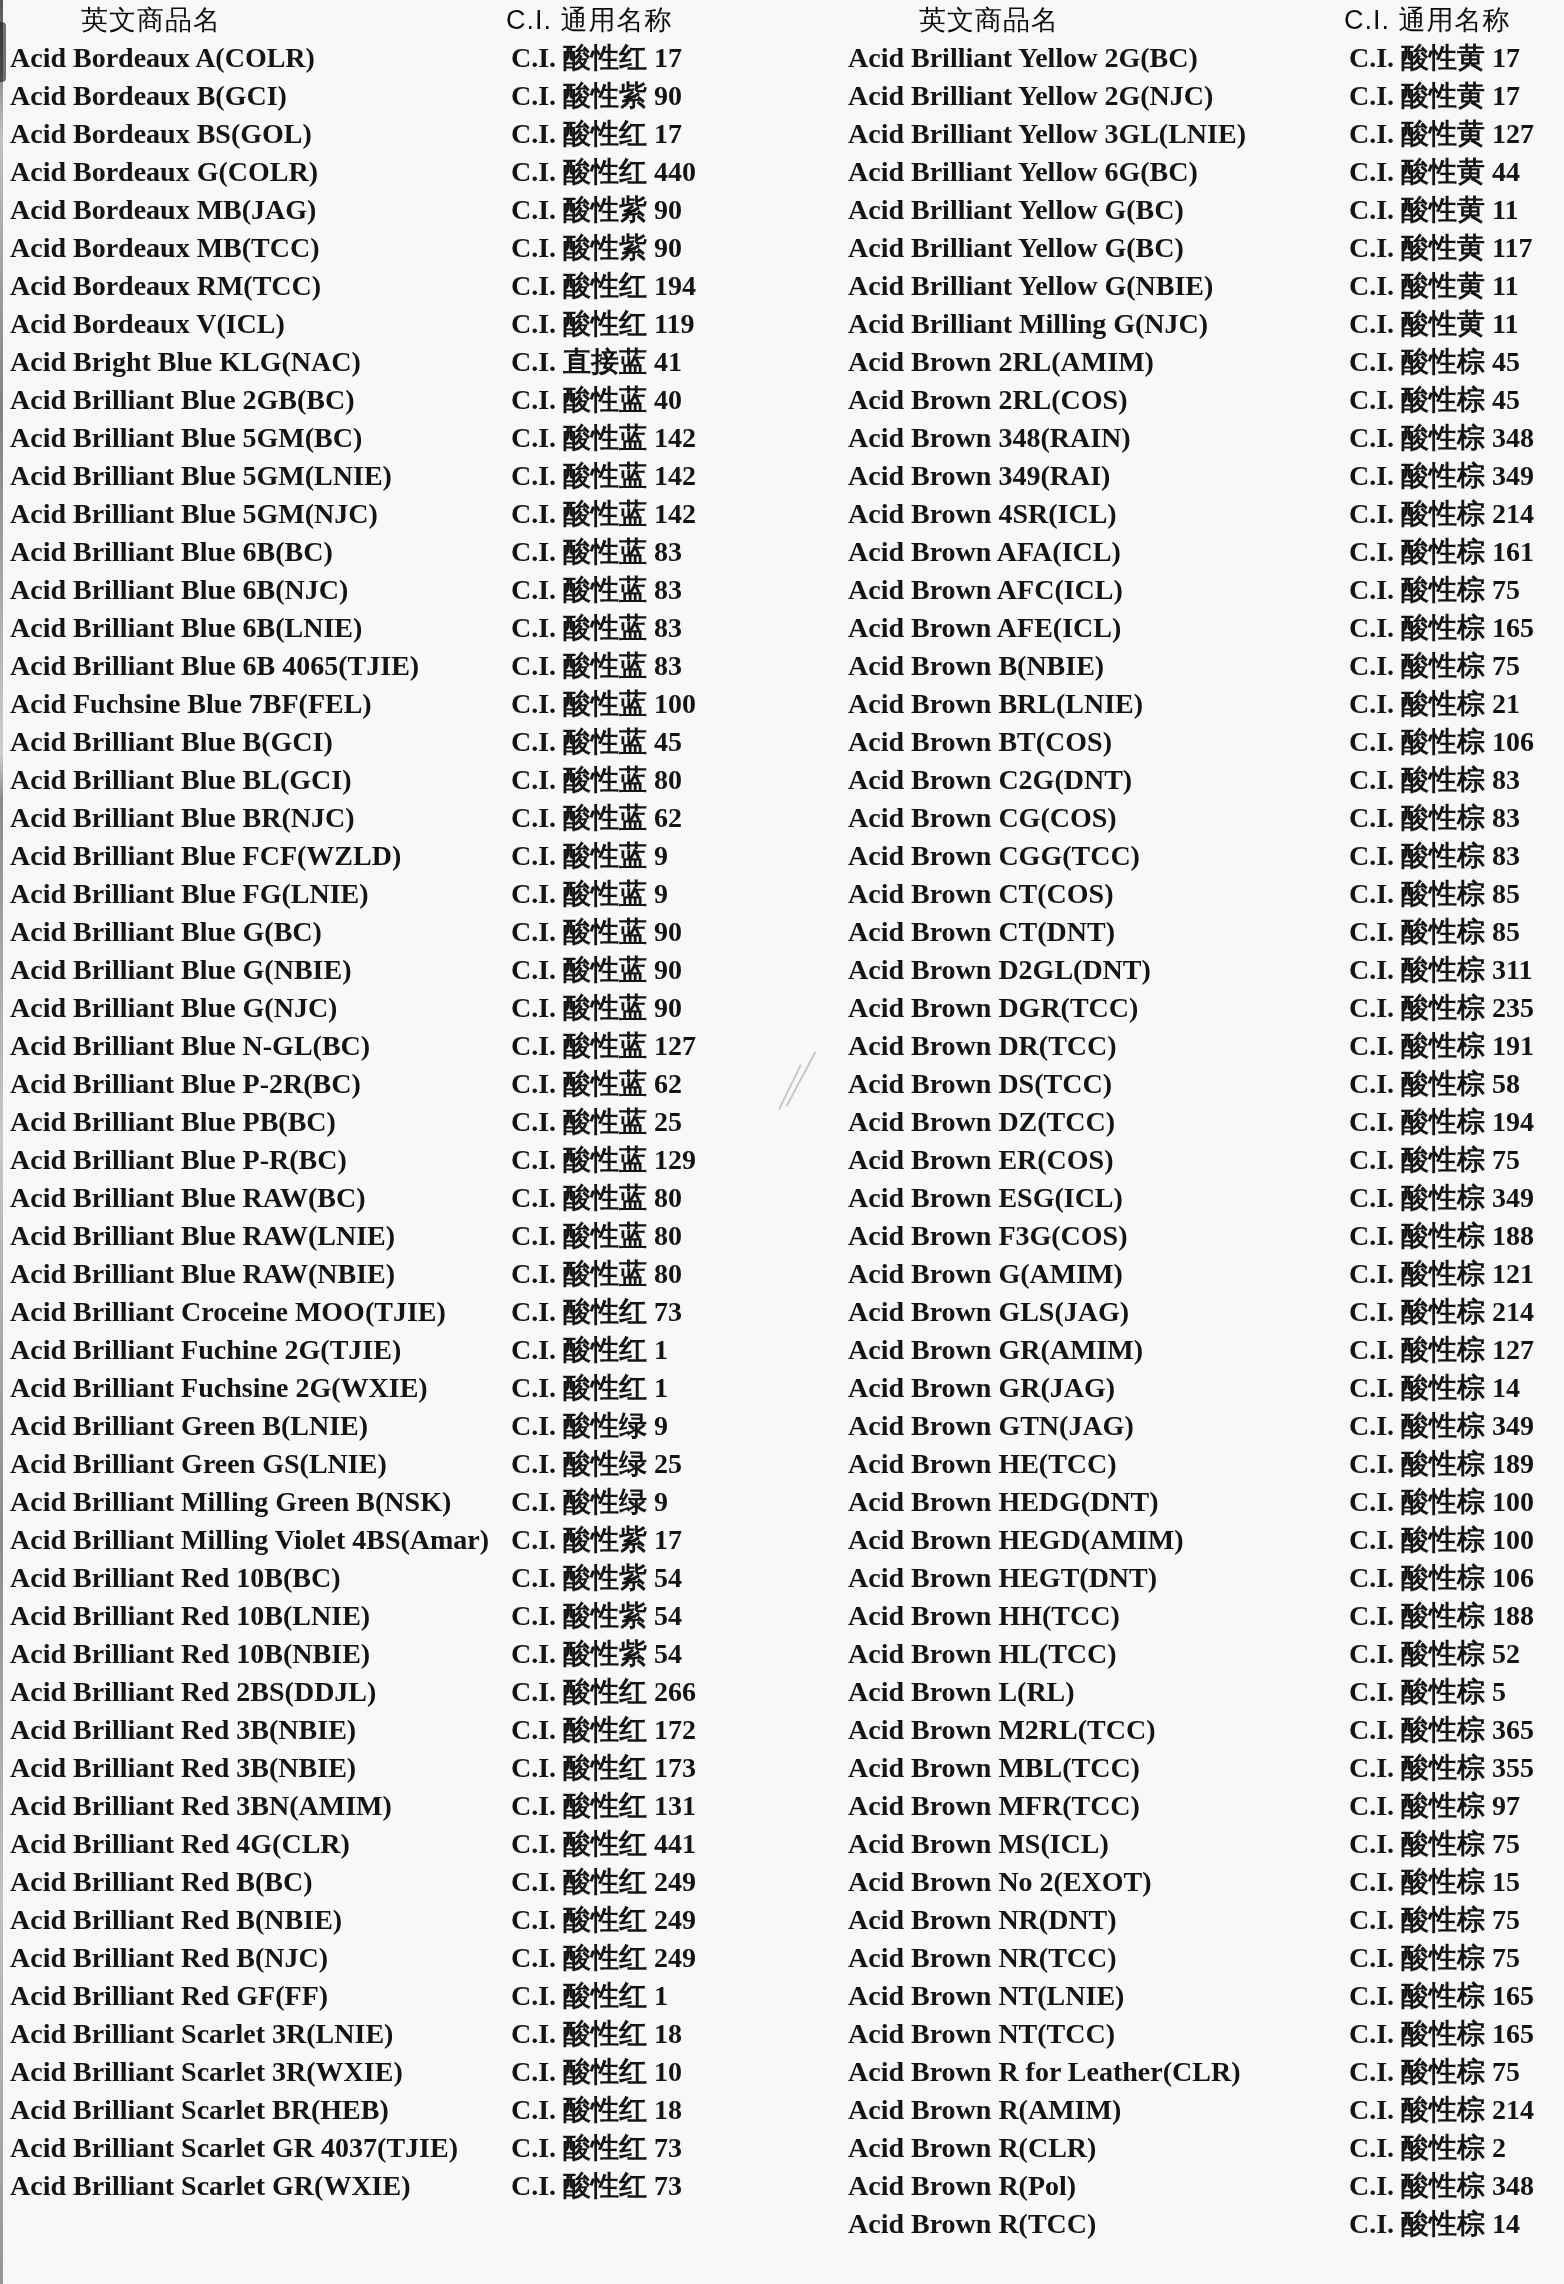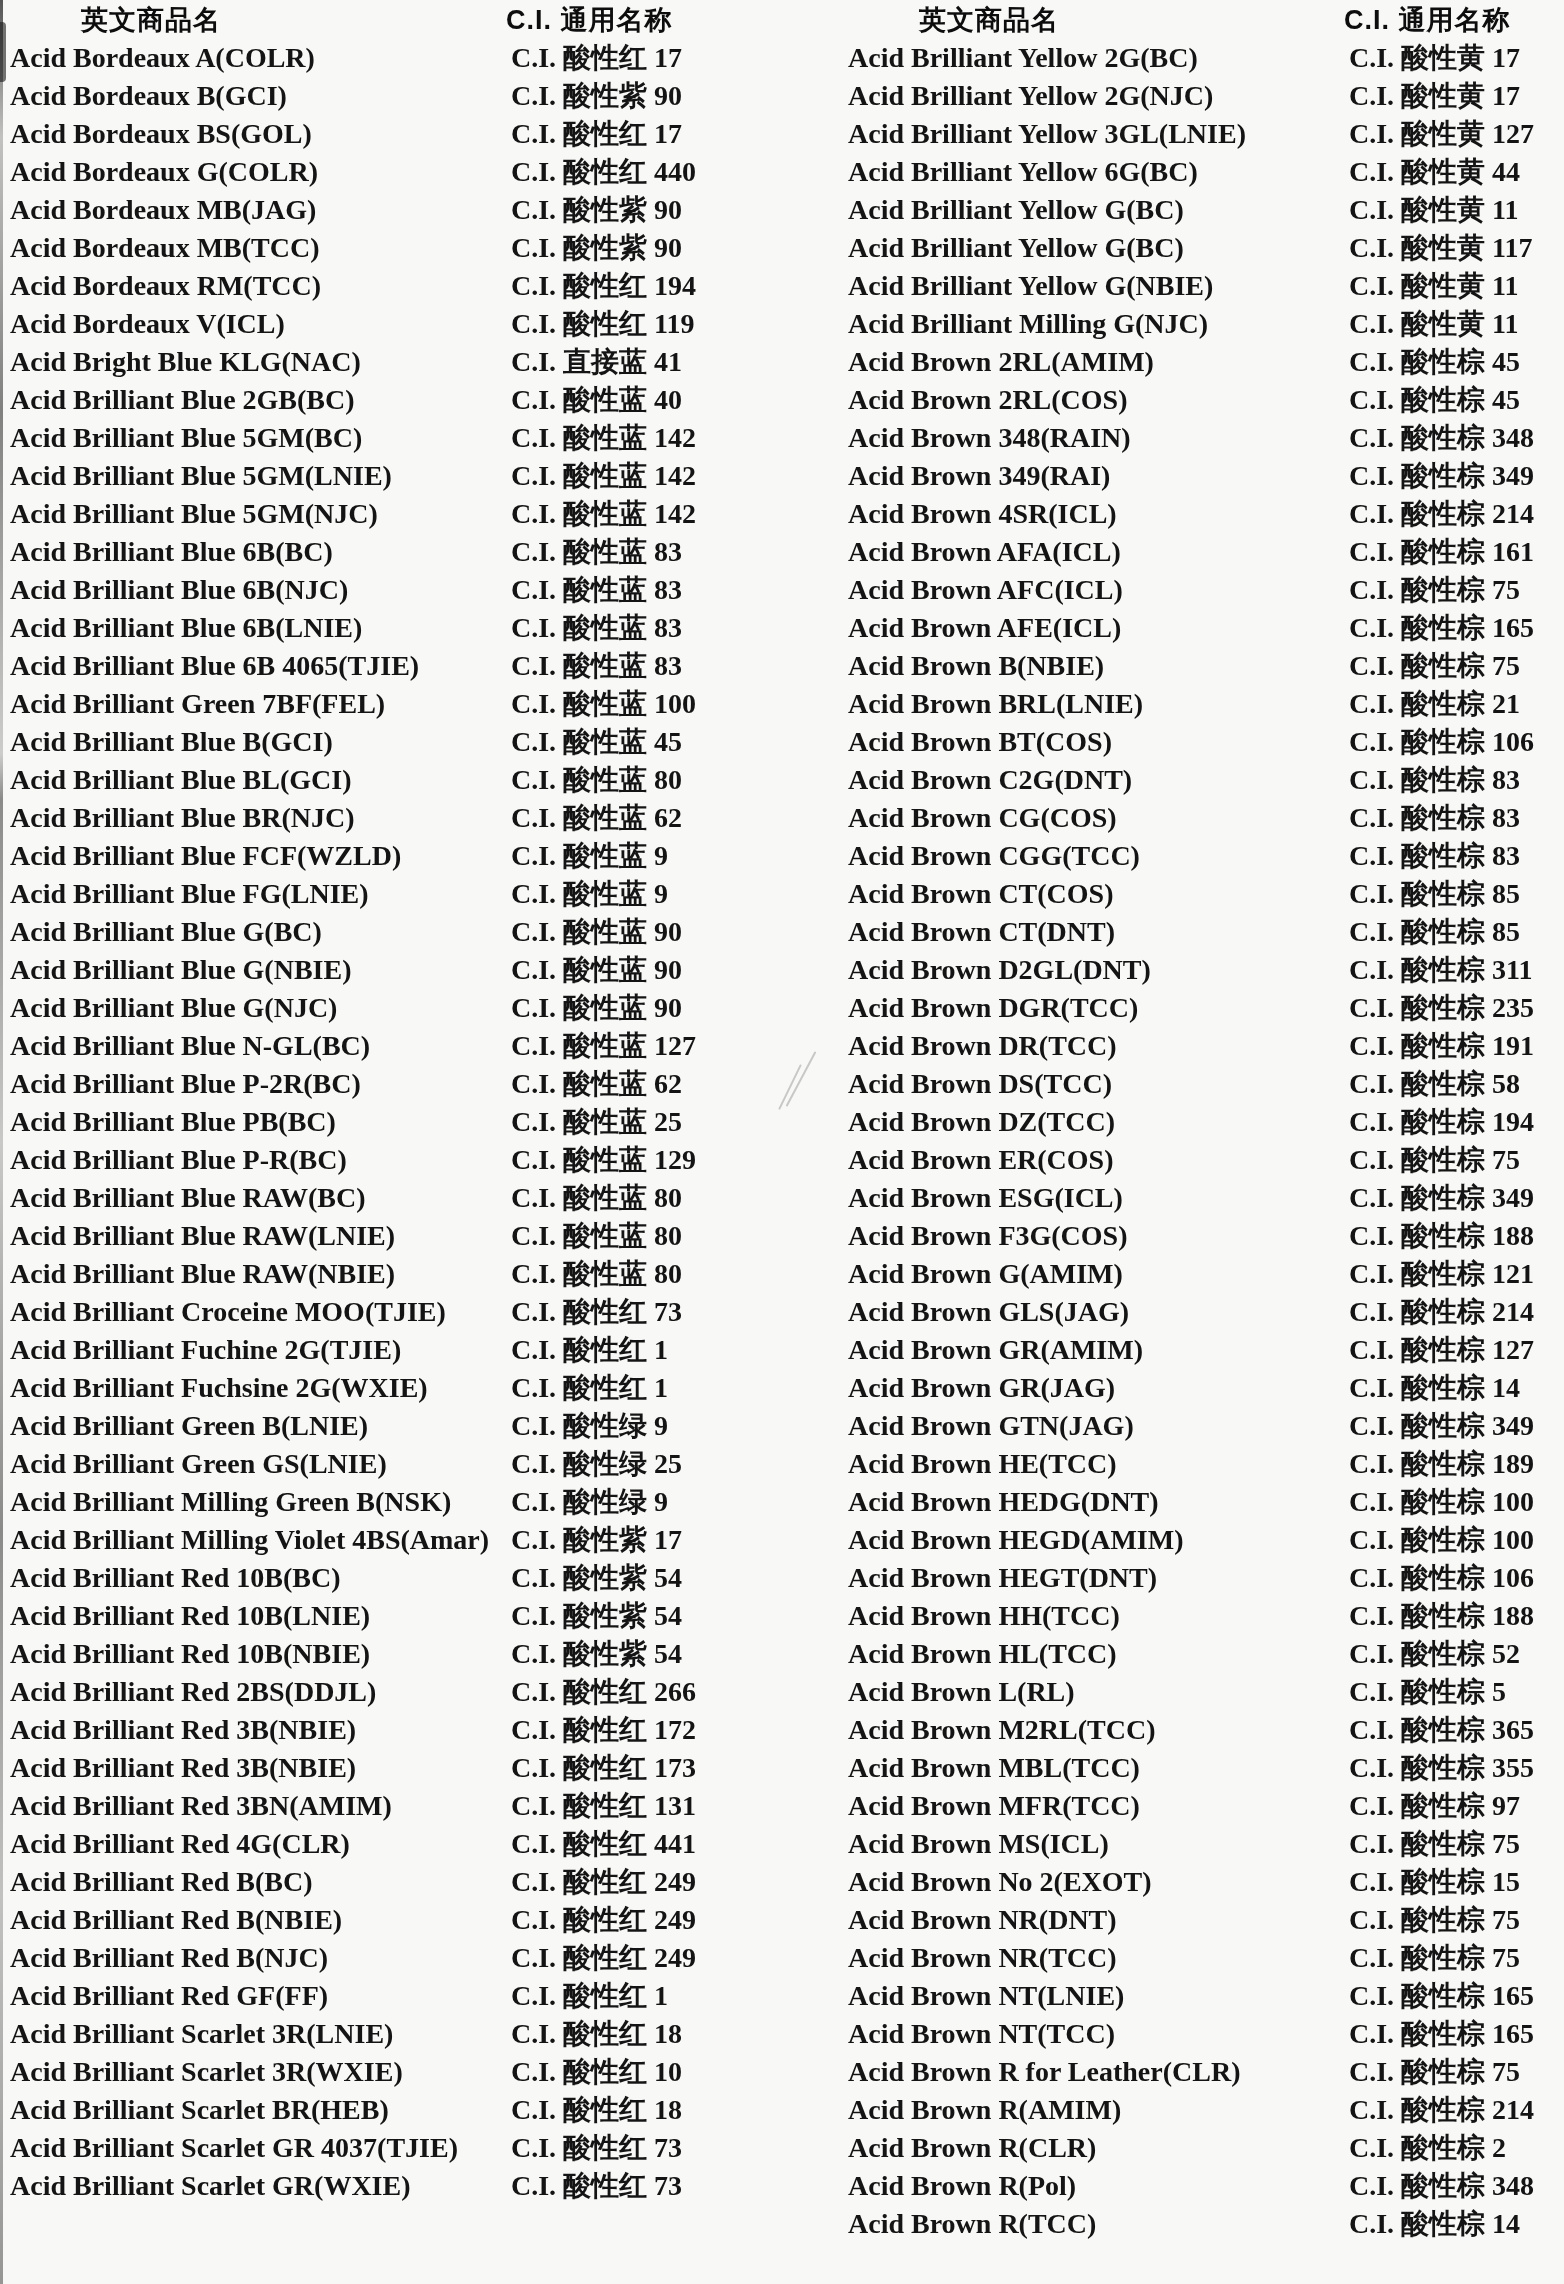--- a/index.html
+++ b/index.html
@@ -12,21 +12,21 @@
     font-family:"Liberation Serif","DejaVu Serif",serif;
     overflow:hidden;
   }
   .col-group { position:absolute; top:0; }
   .col-group.left  { left:10px;  width:700px; }
   .col-group.right { left:848px; width:710px; }
   .hdr-row { position:relative; height:39px; }
   .hdr {
     position:absolute; top:4px;
     font-family:"Liberation Sans","DejaVu Sans",sans-serif;
-    font-weight:bold; font-size:27px; line-height:32px;
+    font-weight:normal; font-size:27px; line-height:32px;
     letter-spacing:1px; white-space:nowrap; color:#0d0d0d;
   }
   .hdr.name-hdr { left:71px; }
   .hdr.ci-hdr   { left:496px; }
   .rows { position:relative;font-weight:bold; }
   .row { position:relative; height:38px; }
   .cell {
     position:absolute; top:0; line-height:38px;
     font-size:28px; white-space:nowrap; color:#141414;
   }
@@ -126,21 +126,21 @@
         </div>
         <div class="row">
           <span class="cell name">Acid Brilliant Blue 6B(LNIE)</span>
           <span class="cell ci">C.I. 酸性蓝 83</span>
         </div>
         <div class="row">
           <span class="cell name">Acid Brilliant Blue 6B 4065(TJIE)</span>
           <span class="cell ci">C.I. 酸性蓝 83</span>
         </div>
         <div class="row">
-          <span class="cell name">Acid Brilliant Green 7BF(FEL)</span>
+          <span class="cell name">Acid Fuchsine Blue 7BF(FEL)</span>
           <span class="cell ci">C.I. 酸性蓝 100</span>
         </div>
         <div class="row">
           <span class="cell name">Acid Brilliant Blue B(GCI)</span>
           <span class="cell ci">C.I. 酸性蓝 45</span>
         </div>
         <div class="row">
           <span class="cell name">Acid Brilliant Blue BL(GCI)</span>
           <span class="cell ci">C.I. 酸性蓝 80</span>
         </div>

